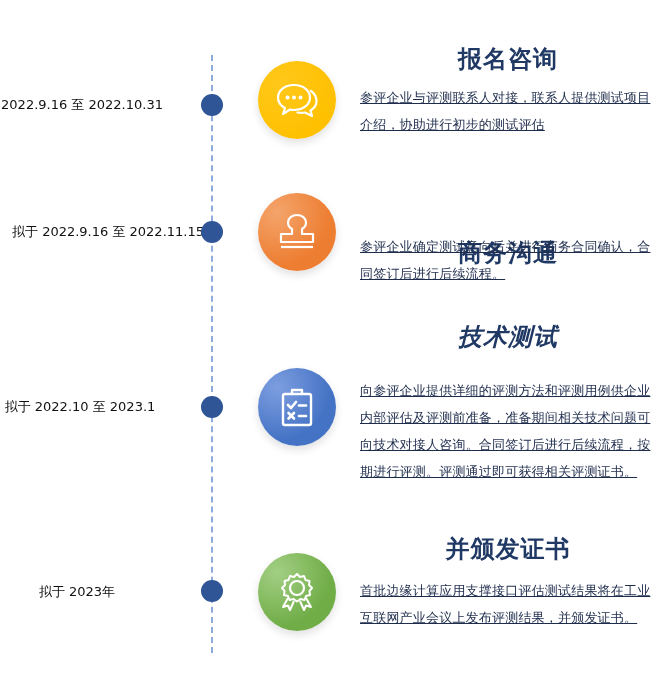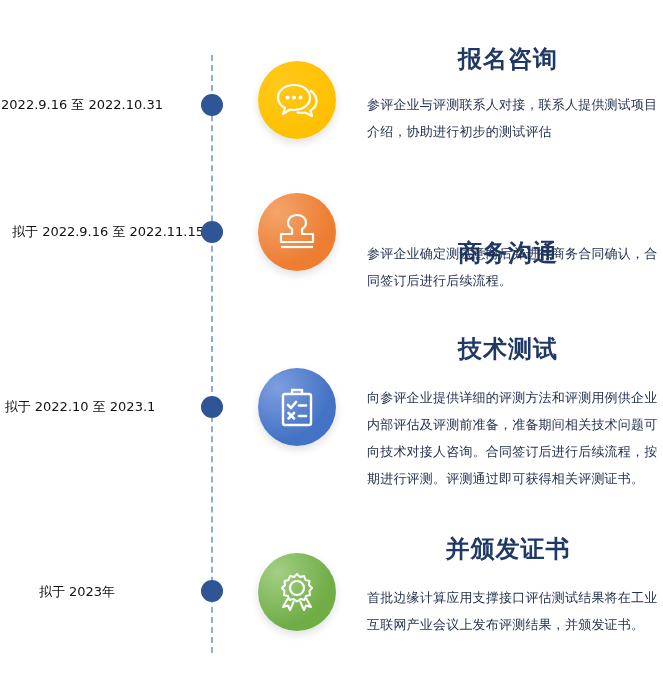--- a/index.html
+++ b/index.html
@@ -70,22 +70,23 @@
       letter-spacing: 1px;
       line-height: 26px;
     }
     .desc {
       position: absolute;
       left: 360px;
       width: 296px;
       font-size: 13px;
       line-height: 27px;
       color: #1f2d4d;
-      margin: 7px;
+      margin: 0;
       letter-spacing: 0.2px;
+      text-decoration: underline;
     }
   </style>
 </head>
 <body>
 
 <div>
 
   <div class="timeline-line"></div>
 
   <div class="stage">
@@ -123,21 +124,21 @@
     <div class="icon-circle" style="top:368px; background: radial-gradient(circle at 25% 25%, #7d9ee0, #4472c4 65%);">
       <svg viewBox="0 0 44 44">
         <rect x="8" y="9" width="28" height="31" rx="2" fill="none" stroke="#fff" stroke-width="2.4"></rect>
         <path d="M17 9 L17 5 L27 5 L27 9" fill="none" stroke="#fff" stroke-width="2.4" stroke-linejoin="round"></path>
         <path d="M13 20 L16 23 L21 17" fill="none" stroke="#fff" stroke-width="2.6" stroke-linecap="round" stroke-linejoin="round"></path>
         <line x1="24" y1="20.5" x2="31" y2="20.5" stroke="#fff" stroke-width="2.6" stroke-linecap="round"></line>
         <path d="M13.5 28 L19 33.5 M19 28 L13.5 33.5" stroke="#fff" stroke-width="2.6" stroke-linecap="round"></path>
         <line x1="24" y1="31" x2="31" y2="31" stroke="#fff" stroke-width="2.6" stroke-linecap="round"></line>
       </svg>
     </div>
-    <div class="title" style="top:336px;">技术测试</div>
+    <div class="title" style="top:324px;font-style:italic;">技术测试</div>
     <p class="desc" style="top:377px;">向参评企业提供详细的评测方法和评测用例供企业内部评估及评测前准备，准备期间相关技术问题可向技术对接人咨询。合同签订后进行后续流程，按期进行评测。评测通过即可获得相关评测证书。</p>
   </div>
 
   <div class="stage">
     <div class="date-label" style="left:-5px; top:584px;">拟于 2023年</div>
     <div class="dot" style="top:580px;"></div>
     <div class="icon-circle" style="top:553px; background: radial-gradient(circle at 25% 25%, #a3cf84, #70ad47 65%);">
       <svg viewBox="0 0 44 44">
         <path d="M22 4 L25 7 L29 6 L30.5 10 L34.5 11 L34 15 L37 18 L34.5 21 L35 25 L31 26 L29.5 30 L25.5 29 L22 31.5 L18.5 29 L14.5 30 L13 26 L9 25 L9.5 21 L7 18 L10 15 L9.5 11 L13.5 10 L15 6 L19 7 Z" fill="none" stroke="#fff" stroke-width="2" stroke-linejoin="round"></path>
         <circle cx="22" cy="18" r="7" fill="none" stroke="#fff" stroke-width="2.2"></circle>

